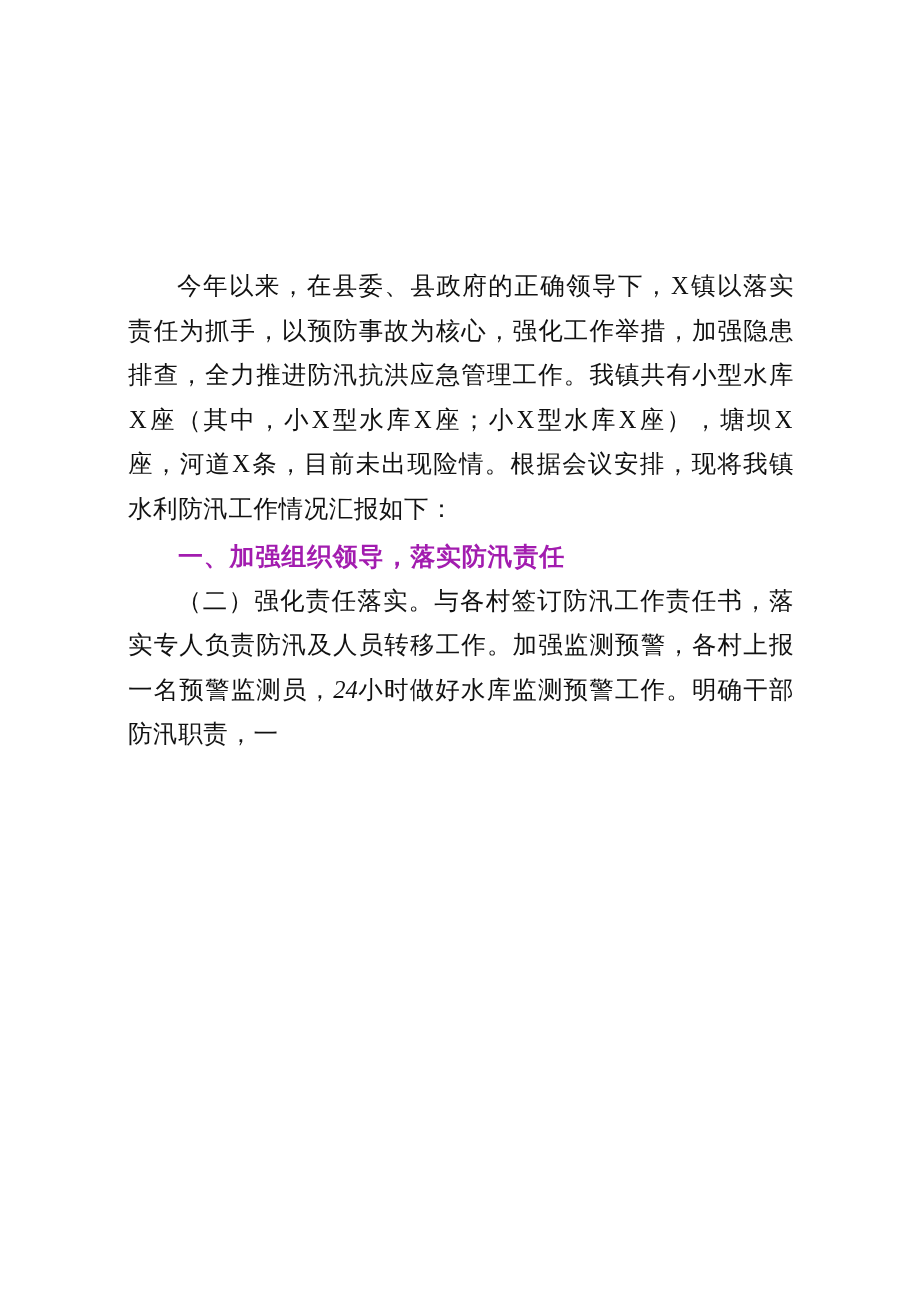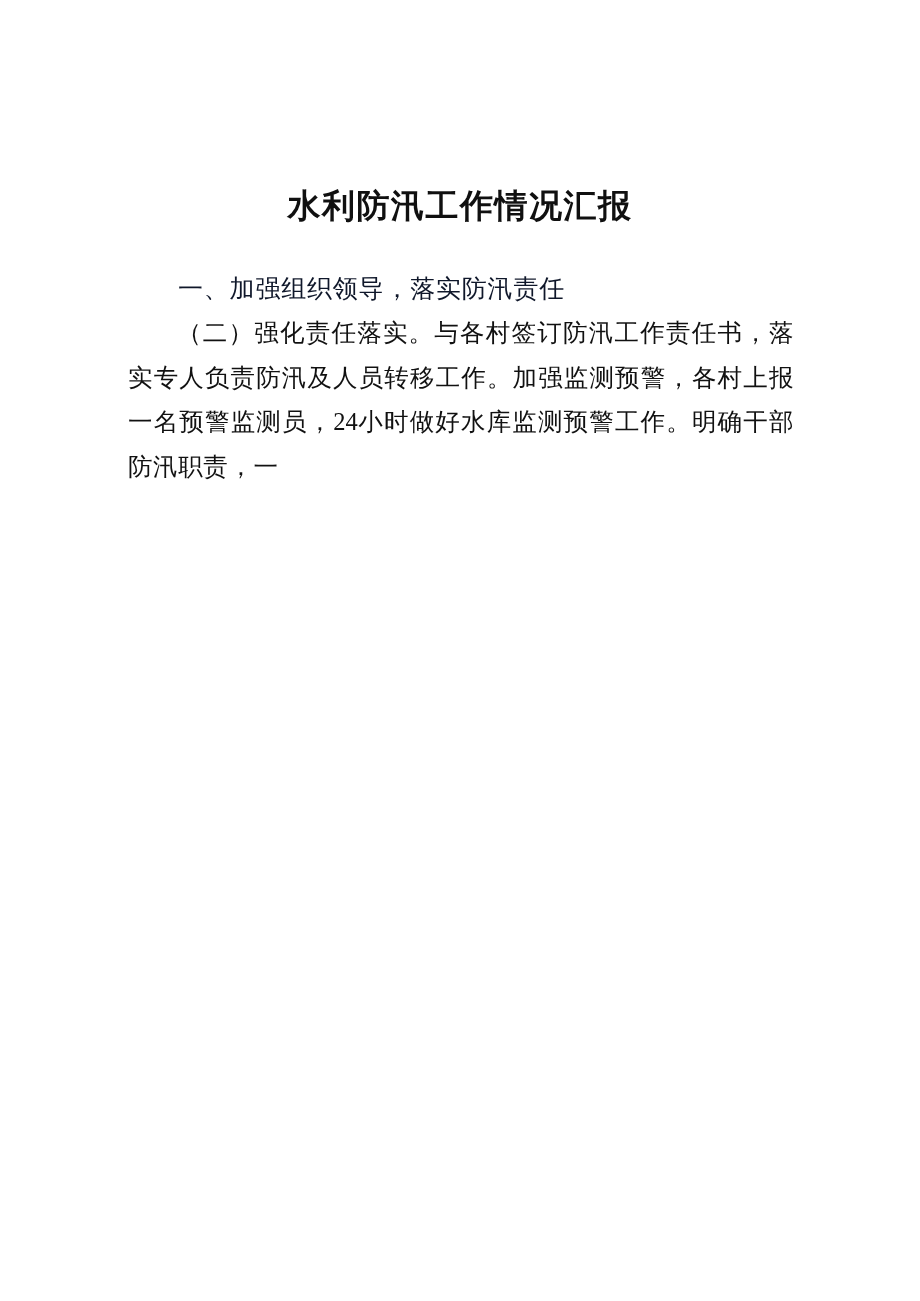--- a/index.html
+++ b/index.html
@@ -57,50 +57,51 @@
 
   .para + .para {
     margin-top: 0px;
   }
 
   
   .section-heading {
     margin: 0;
     padding-top: 2px;
     font-family: "Liberation Sans", "DejaVu Sans", sans-serif;
-    font-weight: 400;
+    font-weight: 700;
     font-size: 25px;
     line-height: 45px;
     text-indent: 2em;
     letter-spacing: 0.8px;
-    color: #0f172a;
+    color: #a21caf;
   }
 
   
   .num-italic {
     font-family: "Liberation Serif", "DejaVu Serif", serif;
+    font-style: italic;
     letter-spacing: 0;
   }
 
   
   .latin {
     font-family: "Liberation Serif", "DejaVu Serif", serif;
     font-style: normal;
     padding: 0 1px;
   }
 </style>
 </head>
 <body>
 
 <div class="page">
 
-  <h1 class="doc-title">水利防汛工作情况汇报</h1>
 
   <div class="body-col">
 
+    <p class="para" id="p-intro">今年以来，在县委、县政府的正确领导下，<span class="latin">X</span>镇以落实责任为抓手，以预防事故为核心，强化工作举措，加强隐患排查，全力推进防汛抗洪应急管理工作。我镇共有小型水库<span class="latin">X</span>座（其中，小<span class="latin">X</span>型水库<span class="latin">X</span>座；小<span class="latin">X</span>型水库<span class="latin">X</span>座），塘坝<span class="latin">X</span>座，河道<span class="latin">X</span>条，目前未出现险情。根据会议安排，现将我镇水利防汛工作情况汇报如下：</p>
 
     <h2 class="section-heading">一、加强组织领导，落实防汛责任</h2>
 
 
     <p class="para" id="p-item-2">（二）强化责任落实。与各村签订防汛工作责任书，落实专人负责防汛及人员转移工作。加强监测预警，各村上报一名预警监测员，<span class="num-italic">24</span>小时做好水库监测预警工作。明确干部防汛职责，一</p>
 
   </div>
 
 </div>
 

